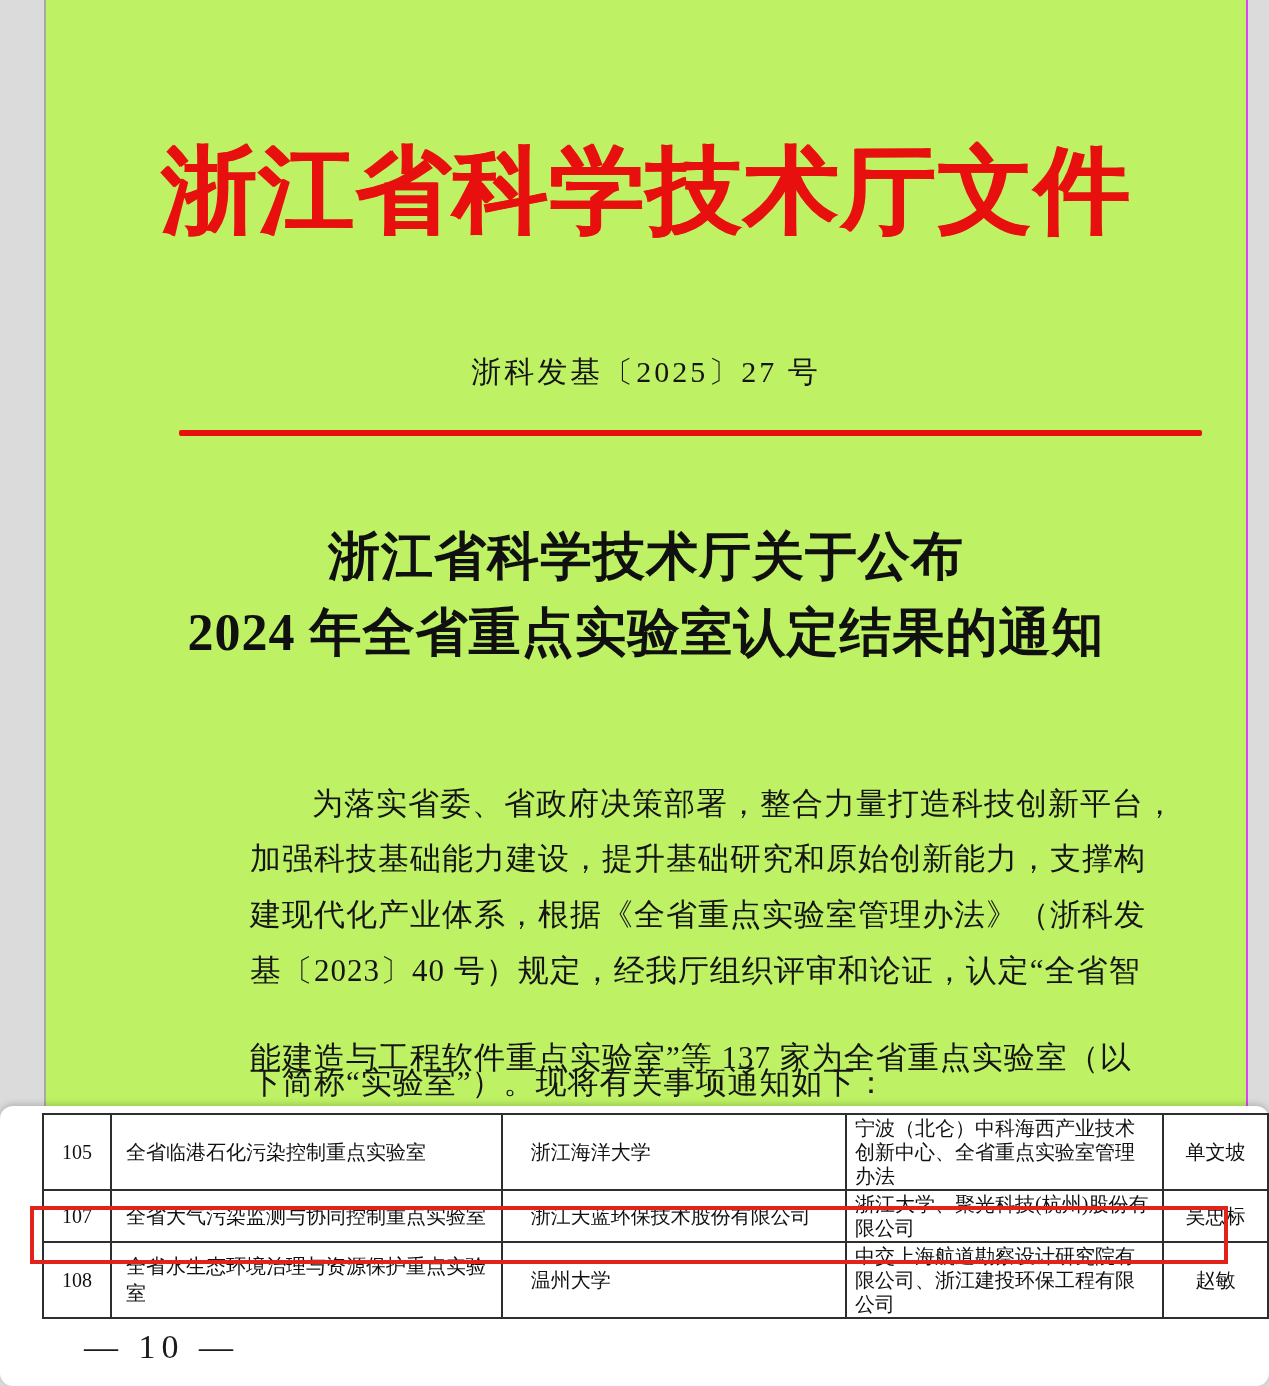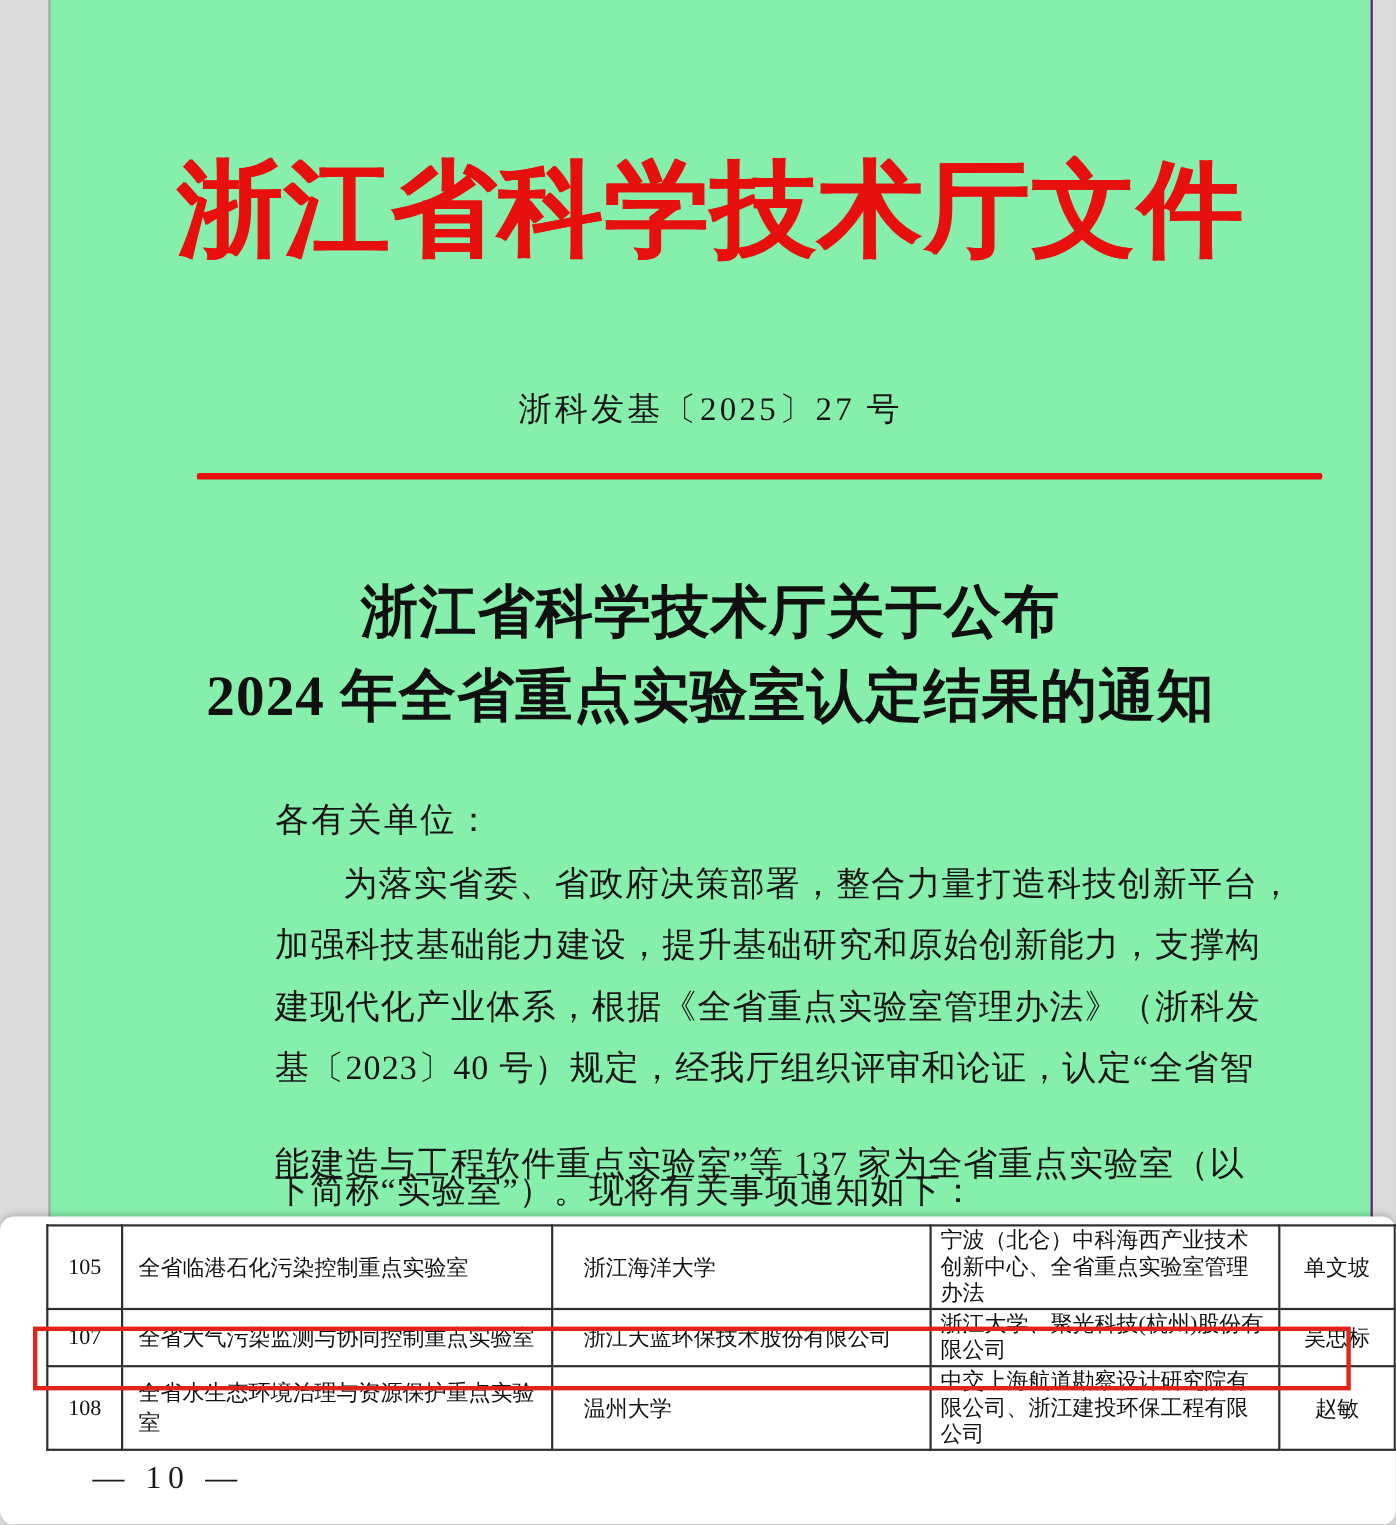--- a/index.html
+++ b/index.html
@@ -5,22 +5,22 @@
   html,body{margin:0;padding:0;background:#c8c8c8;}
   .screen{
     position:relative;width:1269px;height:1386px;overflow:hidden;
     background:#dbdbdb;
     font-family:"Liberation Serif","DejaVu Serif",serif;
     color:#151515;
   }
   
   .page{
     position:absolute;left:44px;top:0;width:1204px;height:1110px;
-    background:#86efac;box-sizing:border-box;
-    border-left:2px solid #a8a8a8;border-right:2px solid #701a75;
+    background:#bef264;box-sizing:border-box;
+    border-left:2px solid #a8a8a8;border-right:2px solid #d946ef;
   }
   .doc-title{
     position:absolute;left:0;top:128px;width:100%;text-align:center;
     font-size:95px;font-weight:bold;letter-spacing:2px;
     color:var(--accent-red,#e8100e);
     text-shadow:1.5px 0 0 var(--accent-red,#e8100e);
     white-space:nowrap;
   }
   .doc-number{
     position:absolute;left:0;top:352px;width:100%;text-align:center;
@@ -66,36 +66,35 @@
   td.c-lab{width:382px;padding:0 14px;}
   td.c-inst{width:303px;padding:0 28px;}
   td.c-partner{width:315px;padding:1px 8px;font-size:19px;line-height:24px;}
   td.c-dir{width:106px;text-align:center;}
   .hl-box{
     position:absolute;left:30px;top:1206px;width:1198px;height:58px;
     box-sizing:border-box;border:4px solid var(--highlight-red,#e2231a);
     z-index:5;pointer-events:none;
   }
   .page-number{
-    position:absolute;left:84px;top:1328px;font-size:29px;letter-spacing:6px;
+    position:absolute;left:84px;top:1328px;font-size:34px;letter-spacing:6px;
     color:#1a1a1a;
   }
 </style>
 </head>
 <body>
 
 <div class="screen">
 
   <div class="page">
     <div class="doc-title">浙江省科学技术厅文件</div>
     <div class="doc-number">浙科发基〔2025〕27 号</div>
     <div class="red-rule"></div>
     <div class="notice-line notice-1">浙江省科学技术厅关于公布</div>
     <div class="notice-line notice-2">2024 年全省重点实验室认定结果的通知</div>
-    <div class="salutation">各有关单位：</div>
     <div class="body-line bl-0">为落实省委、省政府决策部署，整合力量打造科技创新平台，</div>
     <div class="body-line bl-1">加强科技基础能力建设，提升基础研究和原始创新能力，支撑构</div>
     <div class="body-line bl-2">建现代化产业体系，根据《全省重点实验室管理办法》（浙科发</div>
     <div class="body-line bl-3">基〔2023〕40 号）规定，经我厅组织评审和论证，认定“全省智</div>
     <div class="body-line bl-4">能建造与工程软件重点实验室”等 137 家为全省重点实验室（以</div>
     <div class="body-line bl-5">下简称“实验室”）。现将有关事项通知如下：</div>
   </div>
 
   <div class="band">
     <table class="lab-table">

